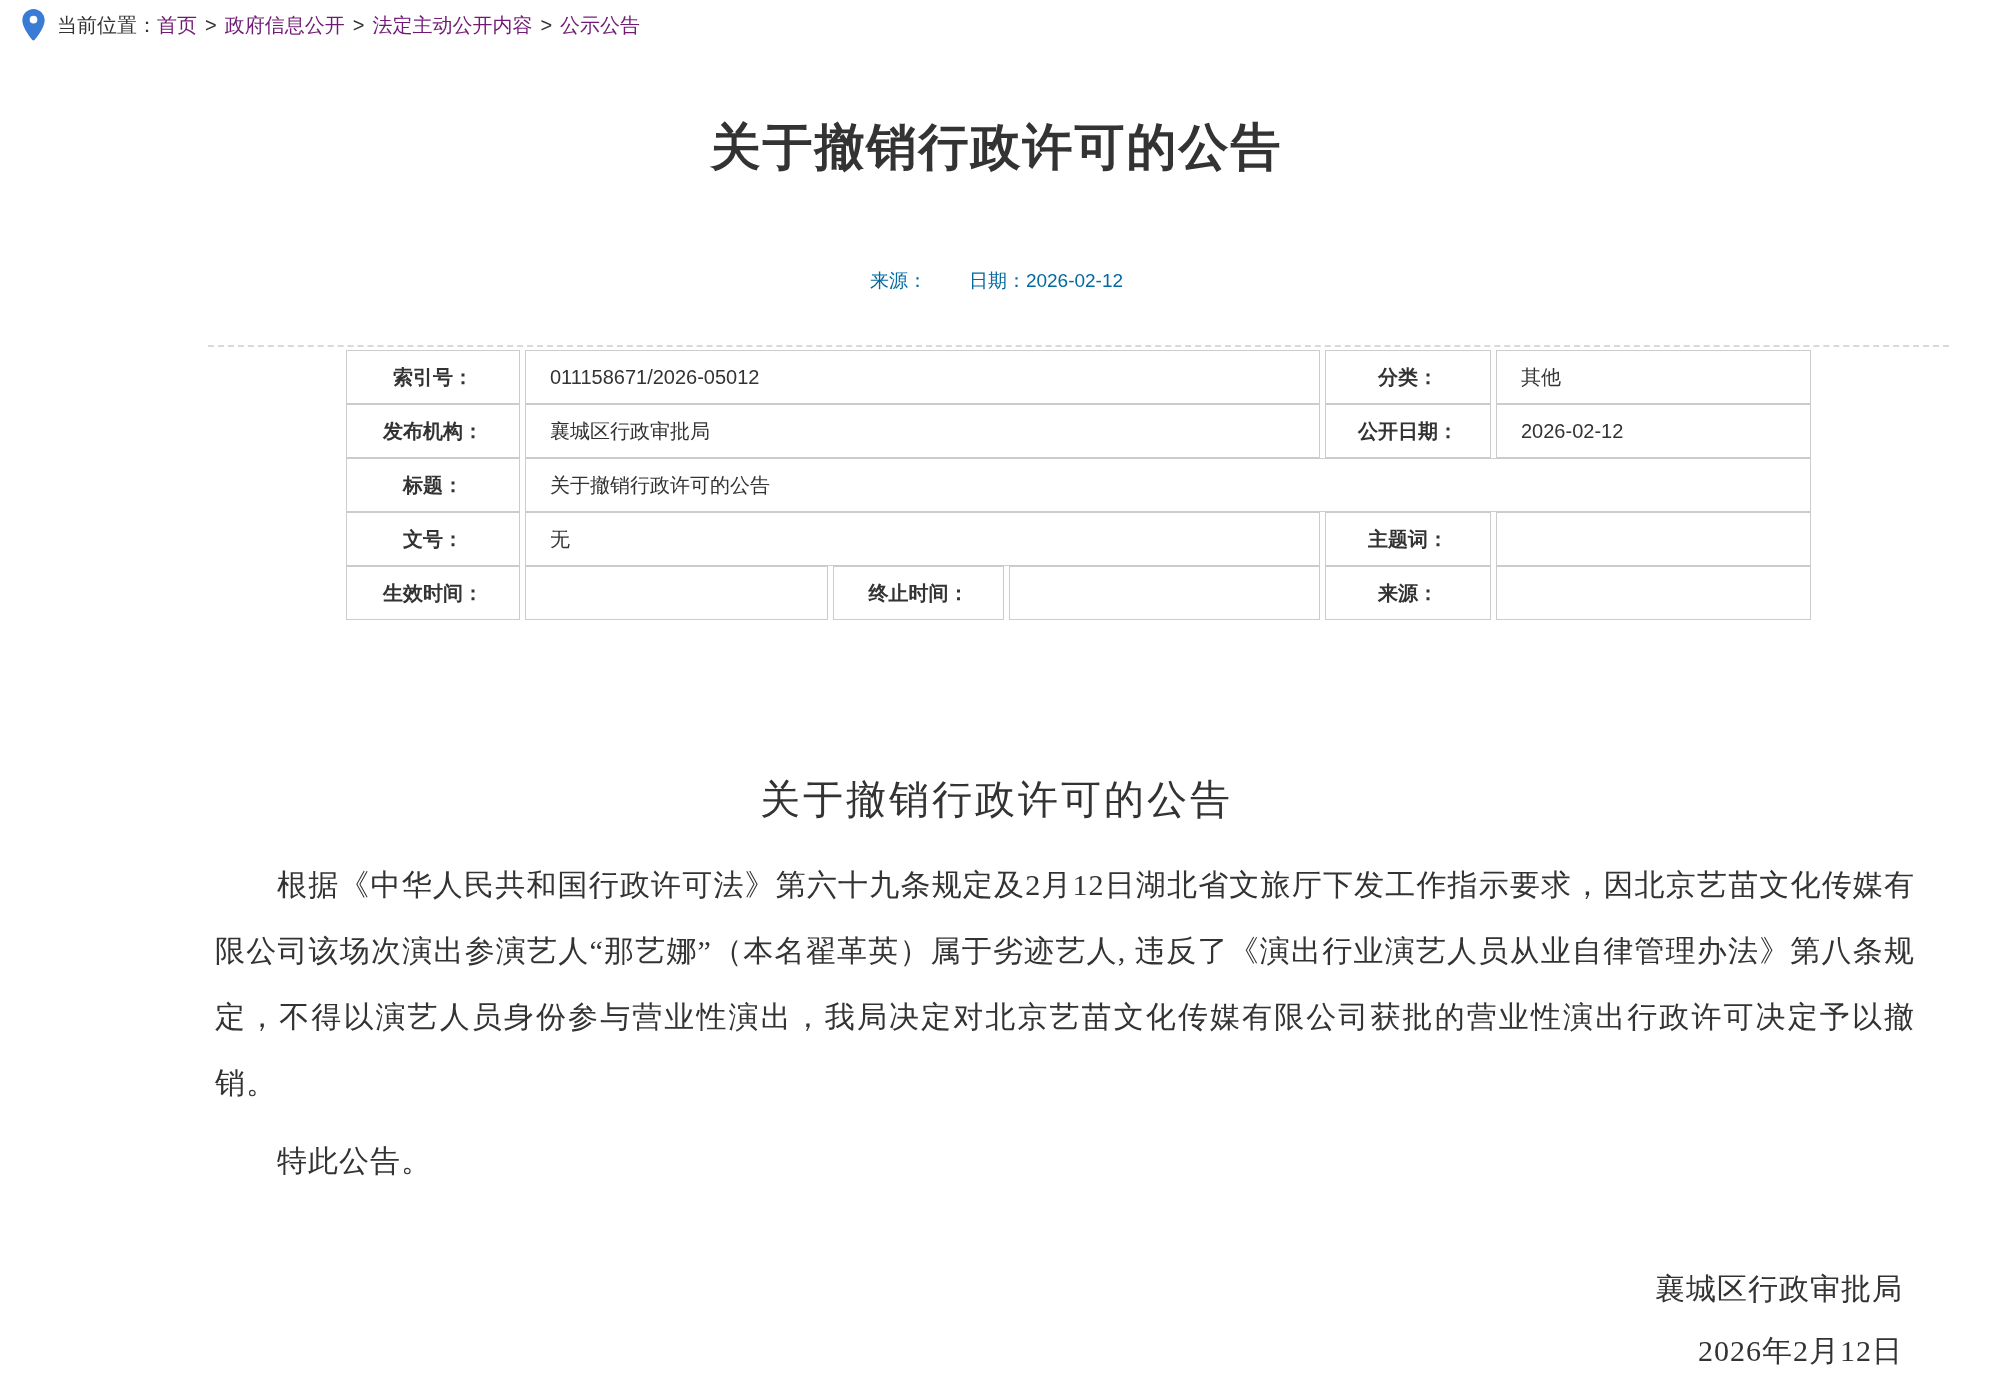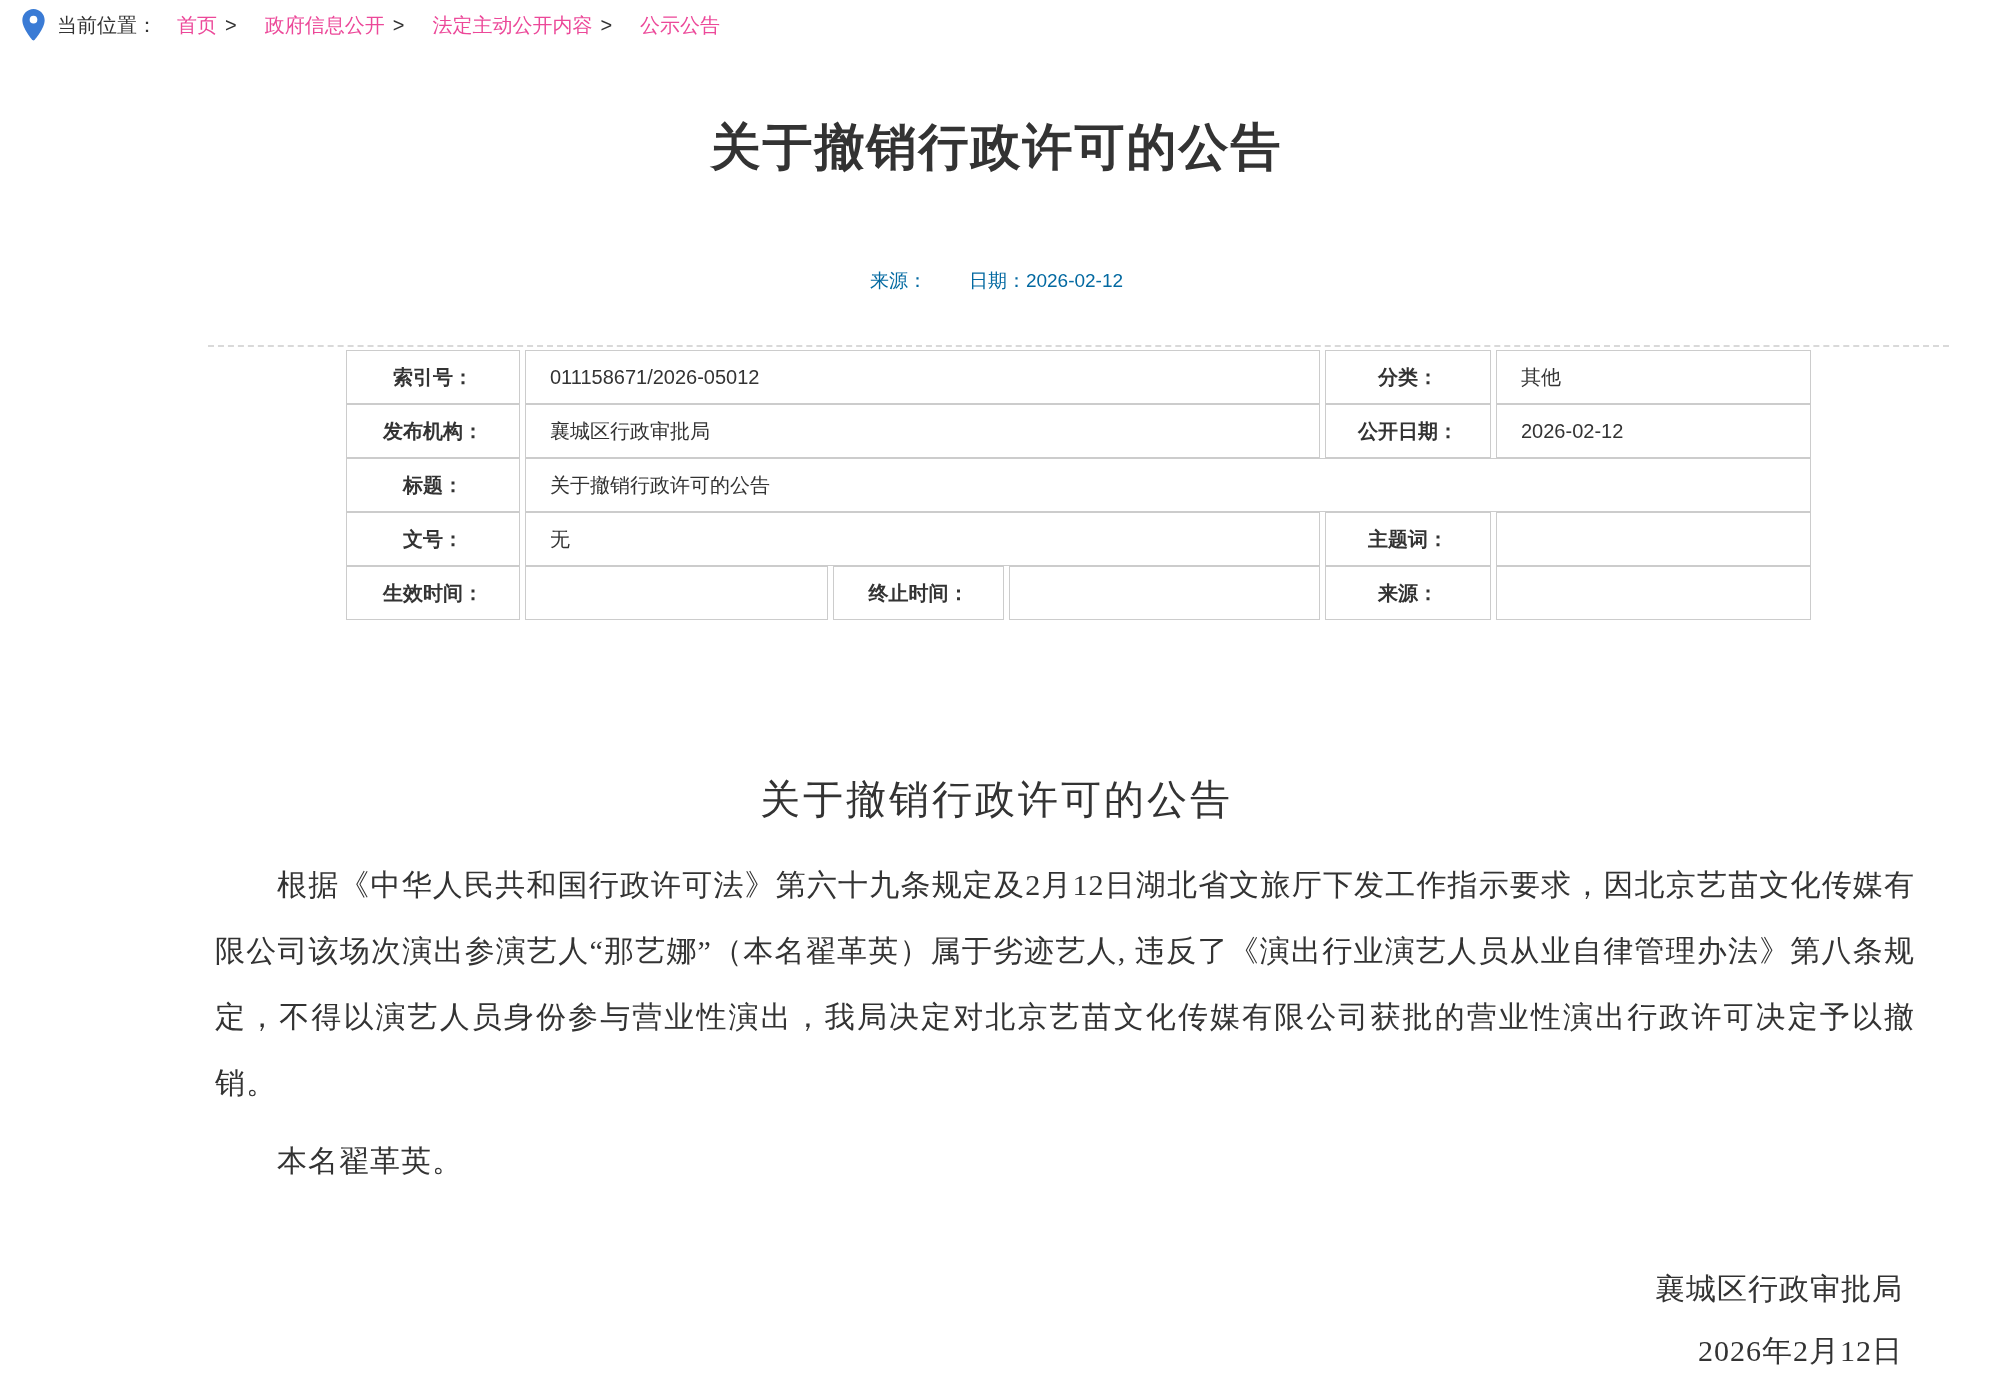--- a/index.html
+++ b/index.html
@@ -11,21 +11,21 @@
   }
   .page { position: relative; width: 1993px; height: 1389px; background: #ffffff; overflow: hidden; }
 
   
   .breadcrumb {
     position: absolute; top: 8px; left: 20px;
     display: flex; align-items: center;
     font-size: 20px; color: #333333;
   }
   .breadcrumb .pin { width: 27px; height: 34px; margin-right: 10px; flex: 0 0 auto; }
-  .breadcrumb a { color: #ec4899; text-decoration: none; cursor: pointer; margin-left: 20px; }
+  .breadcrumb a { color: #701a75; text-decoration: none; cursor: pointer; }
   .breadcrumb .sep { margin: 0 8px; color: #333333; }
 
   
   .main-title {
     position: absolute; top: 116px; left: 0; width: 100%;
     text-align: center;
     font-size: 50px; font-weight: 700; letter-spacing: 2px; color: #333333;
     line-height: 62px;
   }
 
@@ -136,21 +136,21 @@
     <div class="mcell mlabel">终止时间：</div>
     <div class="mcell mvalue"></div>
     <div class="mcell mlabel">来源：</div>
     <div class="mcell mvalue"></div>
   </div>
 
   <h2 class="doc-title">关于撤销行政许可的公告</h2>
 
   <div class="doc-body">
     <p>根据《中华人民共和国行政许可法》第六十九条规定及2月12日湖北省文旅厅下发工作指示要求，因北京艺苗文化传媒有限公司该场次演出参演艺人“那艺娜”（本名翟革英）属于劣迹艺人, 违反了《演出行业演艺人员从业自律管理办法》第八条规定，不得以演艺人员身份参与营业性演出，我局决定对北京艺苗文化传媒有限公司获批的营业性演出行政许可决定予以撤销。</p>
-    <p class="p2">本名翟革英。</p>
+    <p class="p2">特此公告。</p>
   </div>
 
   <div class="signature">
     <p>襄城区行政审批局</p>
     <p>2026年2月12日</p>
   </div>
 
 </div>
 
 </body></html>

